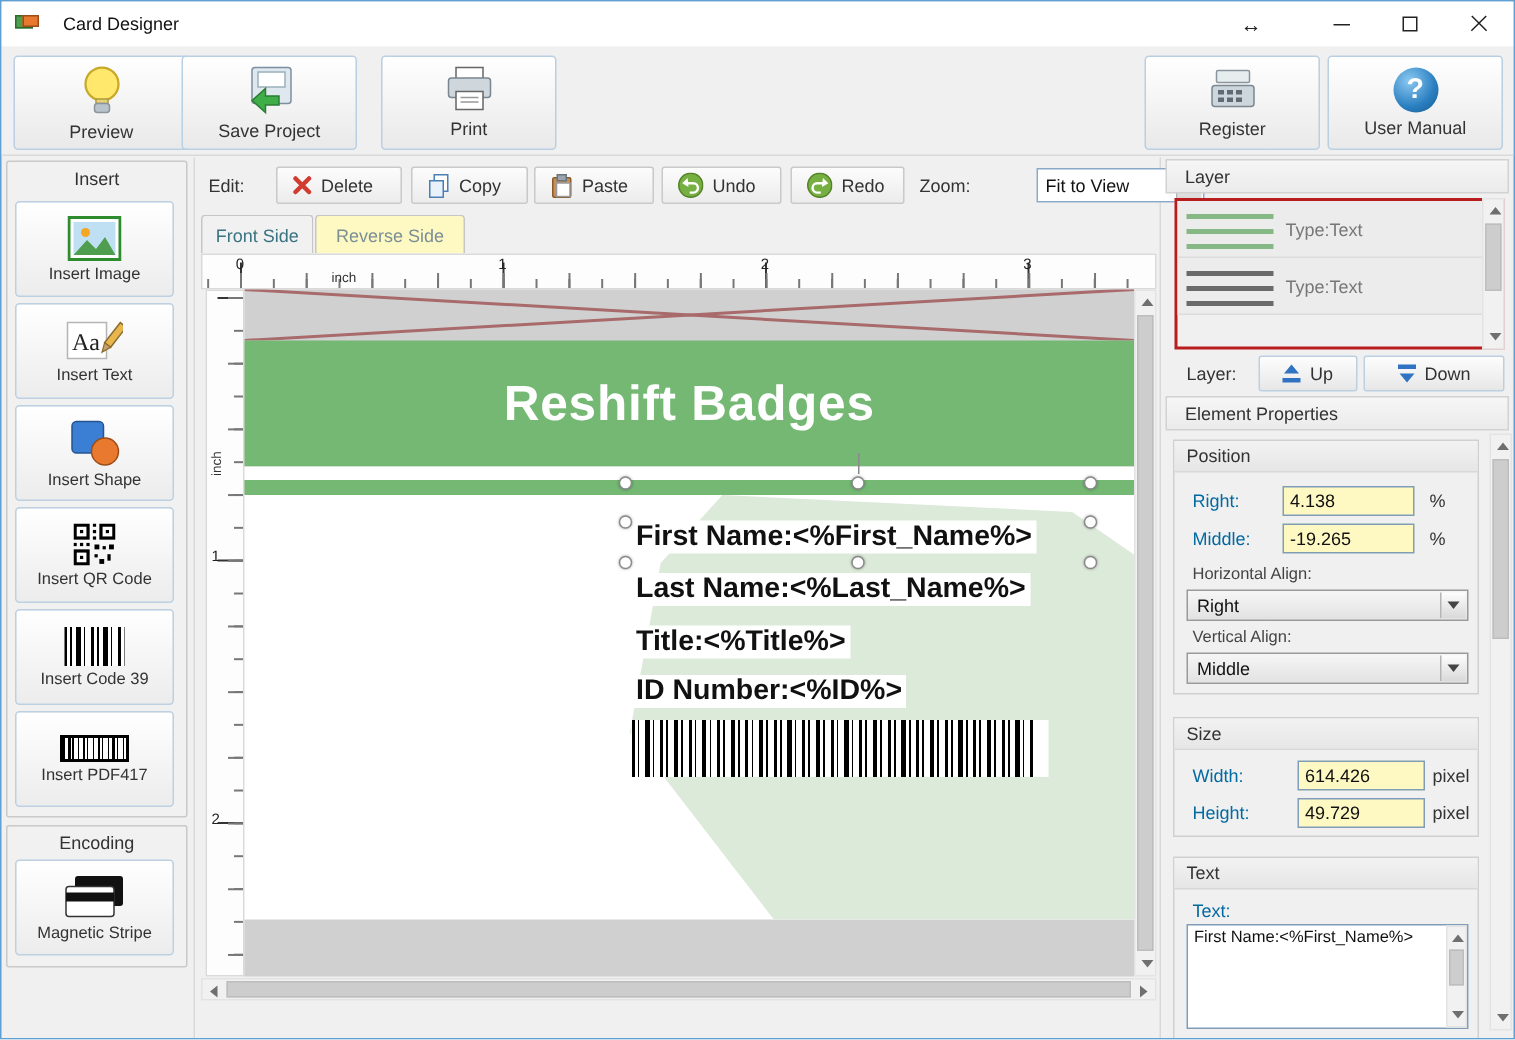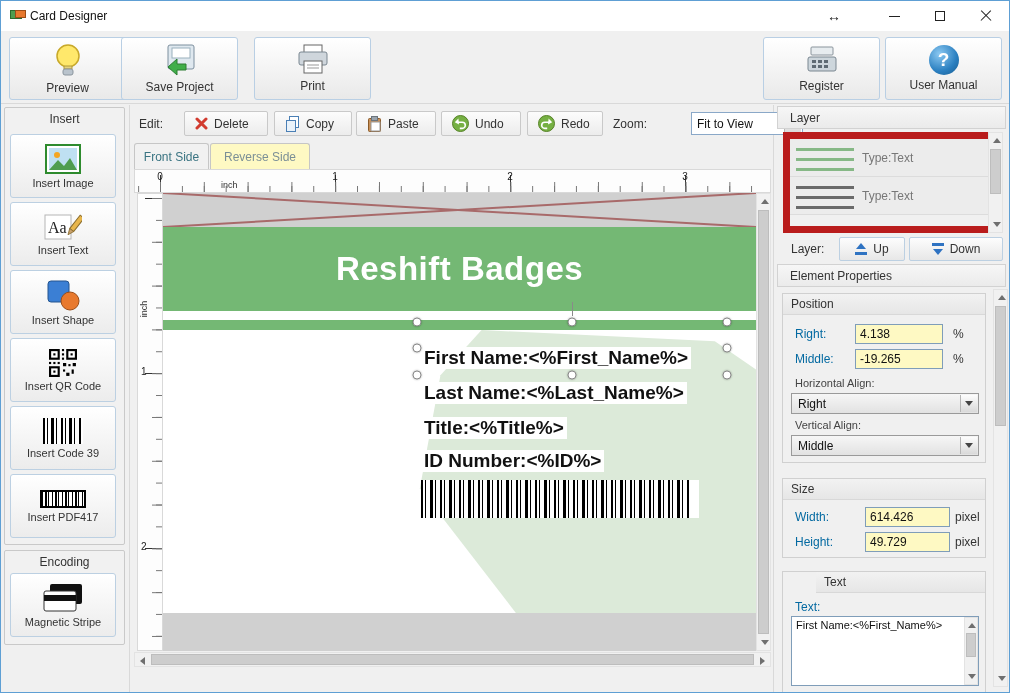--- a/index.html
+++ b/index.html
@@ -6,21 +6,21 @@
   body { font-family:"Liberation Sans", sans-serif; background:#fff; }
   .window { position:relative; width:1010px; height:693px; background:#f0f0f0;
             border:1px solid #5e9fd4; overflow:hidden; }
 
   
   .titlebar { position:absolute; left:0; top:0; right:0; height:30px; background:#fff;
               display:flex; align-items:center; }
   .app-icon { width:16px; height:12px; margin-left:9px; position:relative; }
   .app-icon .c1{position:absolute;left:0;top:2;width:12px;height:9px;background:#4f9d4f;border:1px solid #2c6b2c;}
   .app-icon .c2{position:absolute;left:5px;top:0;width:11px;height:8px;background:#e8792e;border:1px solid #9c4d17;}
-  .title-text { font-size:12px; color:#111; margin-left:4px; }
+  .title-text { font-size:12px; color:#111; margin-left:16px; }
   .resize-arrows { position:absolute; left:820px; top:0; width:26px; height:30px;
                    display:flex; align-items:center; justify-content:center; color:#222; font-size:14px;}
   .resize-arrows::before{content:"\2194";}
   .win-controls { margin-left:auto; display:flex; height:30px; }
   .win-btn { width:46px; height:30px; display:flex; align-items:center; justify-content:center; }
   .glyph-min { width:11px; height:1px; background:#222; }
   .glyph-max { width:10px; height:10px; border:1px solid #222; }
   .glyph-close { position:relative; width:12px; height:12px; }
   .glyph-close::before,.glyph-close::after{content:"";position:absolute;left:-1px;top:5px;width:14px;height:1.4px;background:#222;}
   .glyph-close::before{transform:rotate(45deg);} .glyph-close::after{transform:rotate(-45deg);}
@@ -113,21 +113,21 @@
   .sb-arr { position:absolute; display:flex; align-items:center; justify-content:center; width:15px; height:15px; }
   .tri-u{width:0;height:0;border-left:4px solid transparent;border-right:4px solid transparent;border-bottom:5px solid #6f6f6f;}
   .tri-d{width:0;height:0;border-left:4px solid transparent;border-right:4px solid transparent;border-top:5px solid #6f6f6f;}
   .tri-l{width:0;height:0;border-top:4px solid transparent;border-bottom:4px solid transparent;border-right:5px solid #6f6f6f;}
   .tri-r{width:0;height:0;border-top:4px solid transparent;border-bottom:4px solid transparent;border-left:5px solid #6f6f6f;}
   .sb-thumb { position:absolute; background:#cdcdcd; border:1px solid #bdbdbd; }
 
   
   .panel-header { position:absolute; font-size:12px; color:#333; background:linear-gradient(#f6f6f6,#ebebeb);
                   border:1px solid #d2d2d2; display:flex; align-items:center; padding-left:12px; }
-  .layer-list { position:absolute; left:782px; top:131px; width:220px; height:101px; background:#f0f0f0; border:7px solid #b91c1c; }
+  .layer-list { position:absolute; left:782px; top:131px; width:220px; height:101px; background:#f0f0f0; border:2px solid #b91c1c; }
   .layer-item { height:38px; background:#ececec; border-bottom:1px solid #dcdcdc; display:flex; align-items:center; }
   .layer-thumb { width:58px; height:26px; margin:0 8px 0 6px;
      background:repeating-linear-gradient(transparent 0 3px, currentcolor 3px 6px, transparent 6px 10px); }
   .layer-type { font-size:12px; color:#777; }
   .small-btn { position:absolute; height:24px; border:1px solid #bcd0e2; border-radius:2px;
                background:linear-gradient(#fdfdfd,#e7e7e7); display:flex; align-items:center; justify-content:center;
                gap:6px; font-size:12px; color:#333; }
   .ud-icon { position:relative; width:12px; height:12px; display:inline-block; }
   .ud-icon.up::before{content:"";position:absolute;left:1px;top:0;border-left:5px solid transparent;border-right:5px solid transparent;border-bottom:6px solid #2f73c2;}
   .ud-icon.up::after{content:"";position:absolute;left:0;bottom:0;width:12px;height:3px;background:#2f73c2;}
@@ -508,21 +508,21 @@
   <div class="prop-group" style="top:477px;height:80px;">
     <div class="g-head">Size</div>
     <span class="p-label" style="left:12px;top:31px;">Width:</span>
     <input class="p-input" style="left: 82px; top: 28px; width: 85px;" value="614.426">
     <span class="p-unit" style="left:172px;top:31px;">pixel</span>
     <span class="p-label" style="left:12px;top:56px;">Height:</span>
     <input class="p-input" style="left: 82px; top: 53px; width: 85px;" value="49.729">
     <span class="p-unit" style="left:172px;top:56px;">pixel</span>
   </div>
 
-  <div class="prop-group" style="top:570px;height:122px;padding-left:33px;">
+  <div class="prop-group" style="top:570px;height:122px;">
     <div class="g-head">Text</div>
     <span class="p-label" style="left:12px;top:28px;">Text:</span>
     <textarea class="p-textarea" style="top: 44px;">First Name:&lt;%First_Name%&gt;</textarea>
     <div class="sb" style="left:181px;top:45px;width:14px;height:68px;">
       <span class="sb-arr" style="top:0;left:-1px;">
           <span class="tri-u"></span>
         </span>
       <span class="sb-thumb" style="left:1px;top:15px;width:10px;height:24px;"></span>
       <span class="sb-arr" style="bottom:0;left:-1px;">
           <span class="tri-d"></span>

